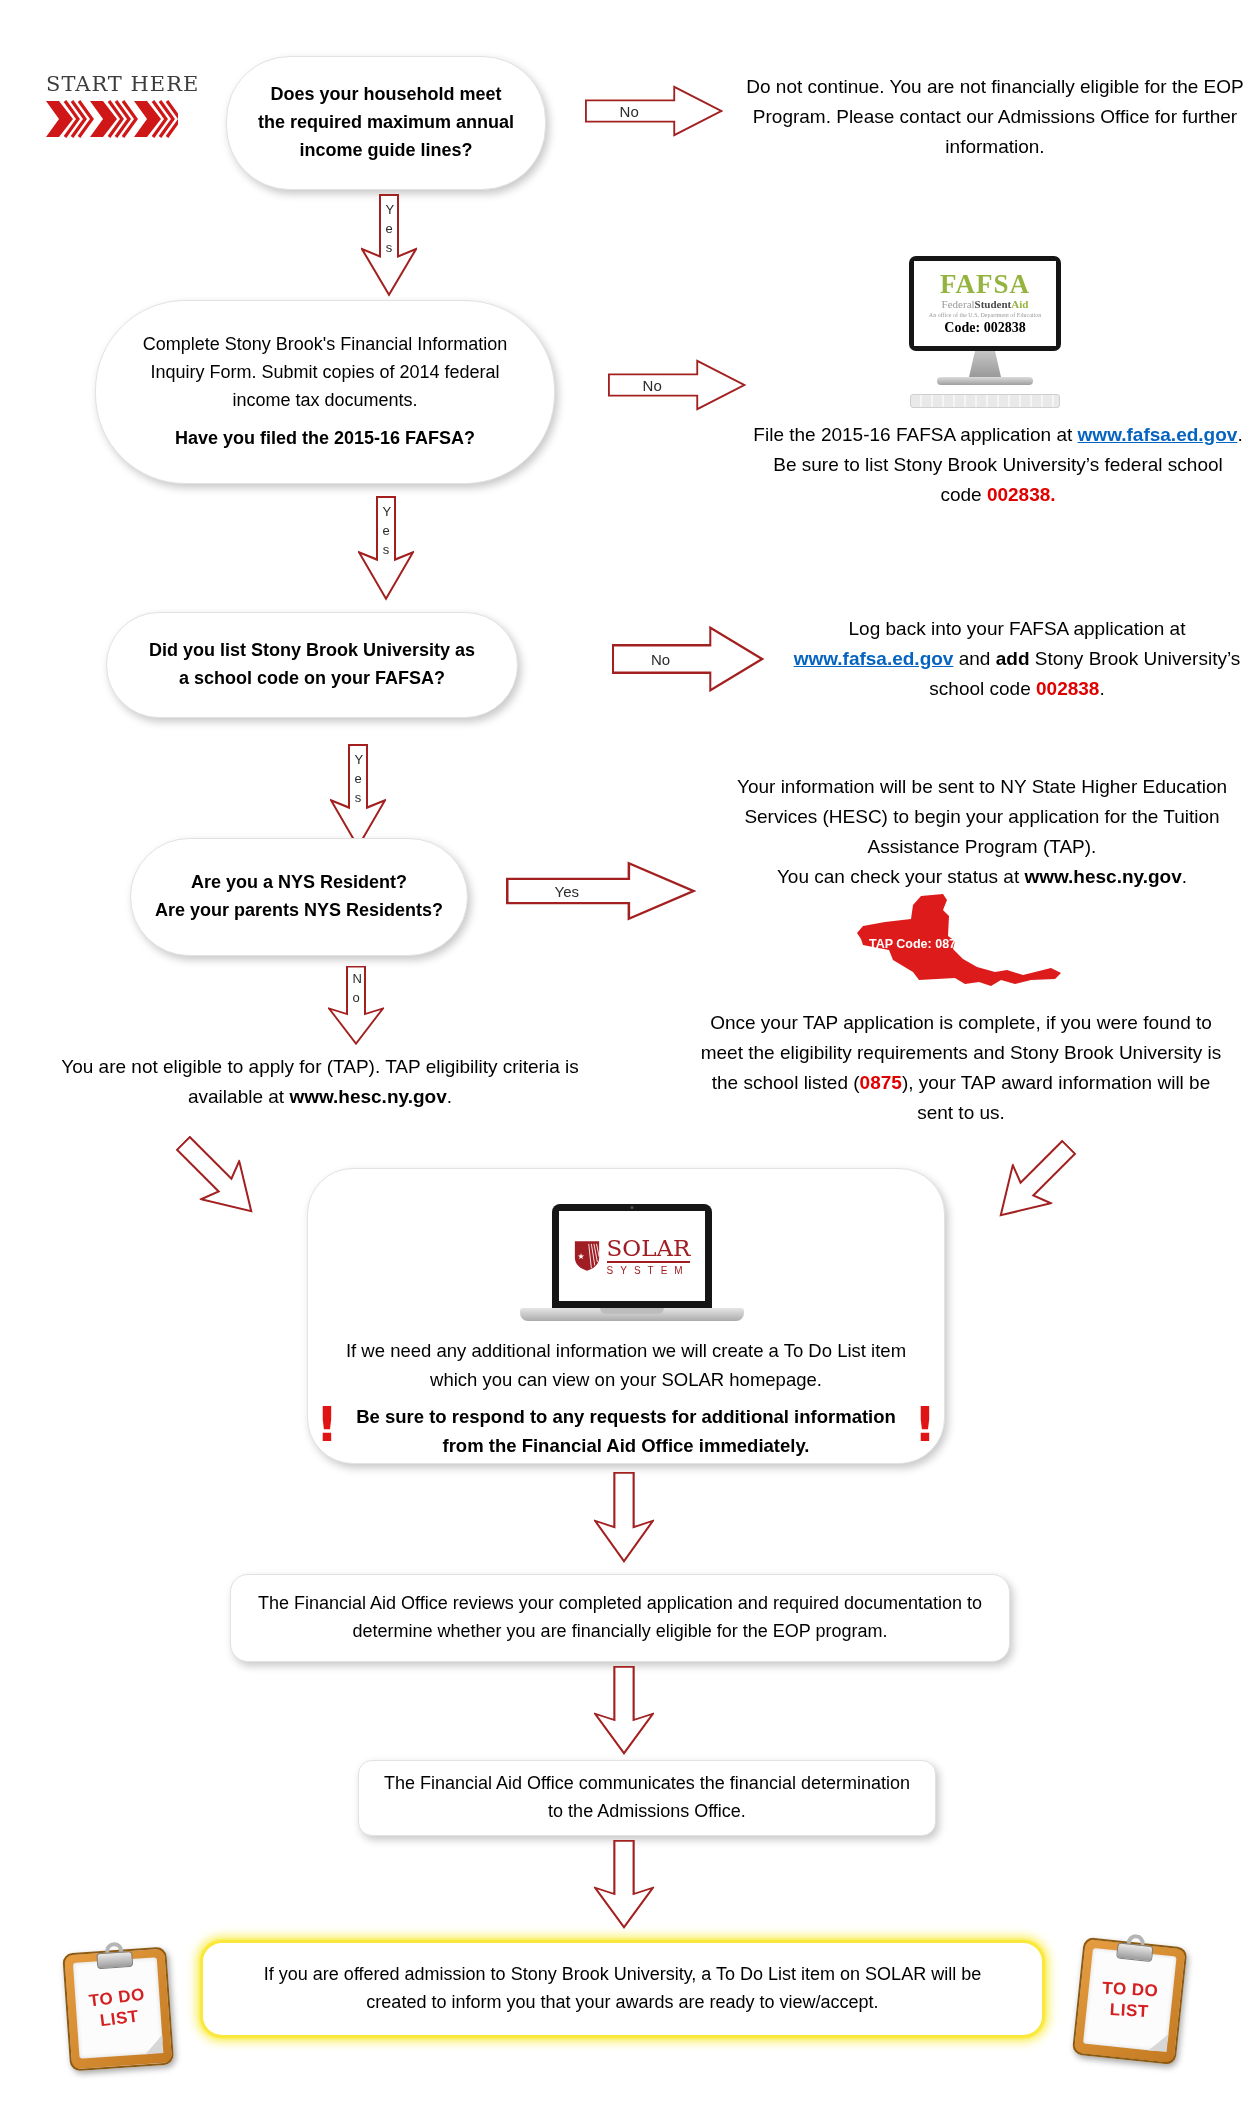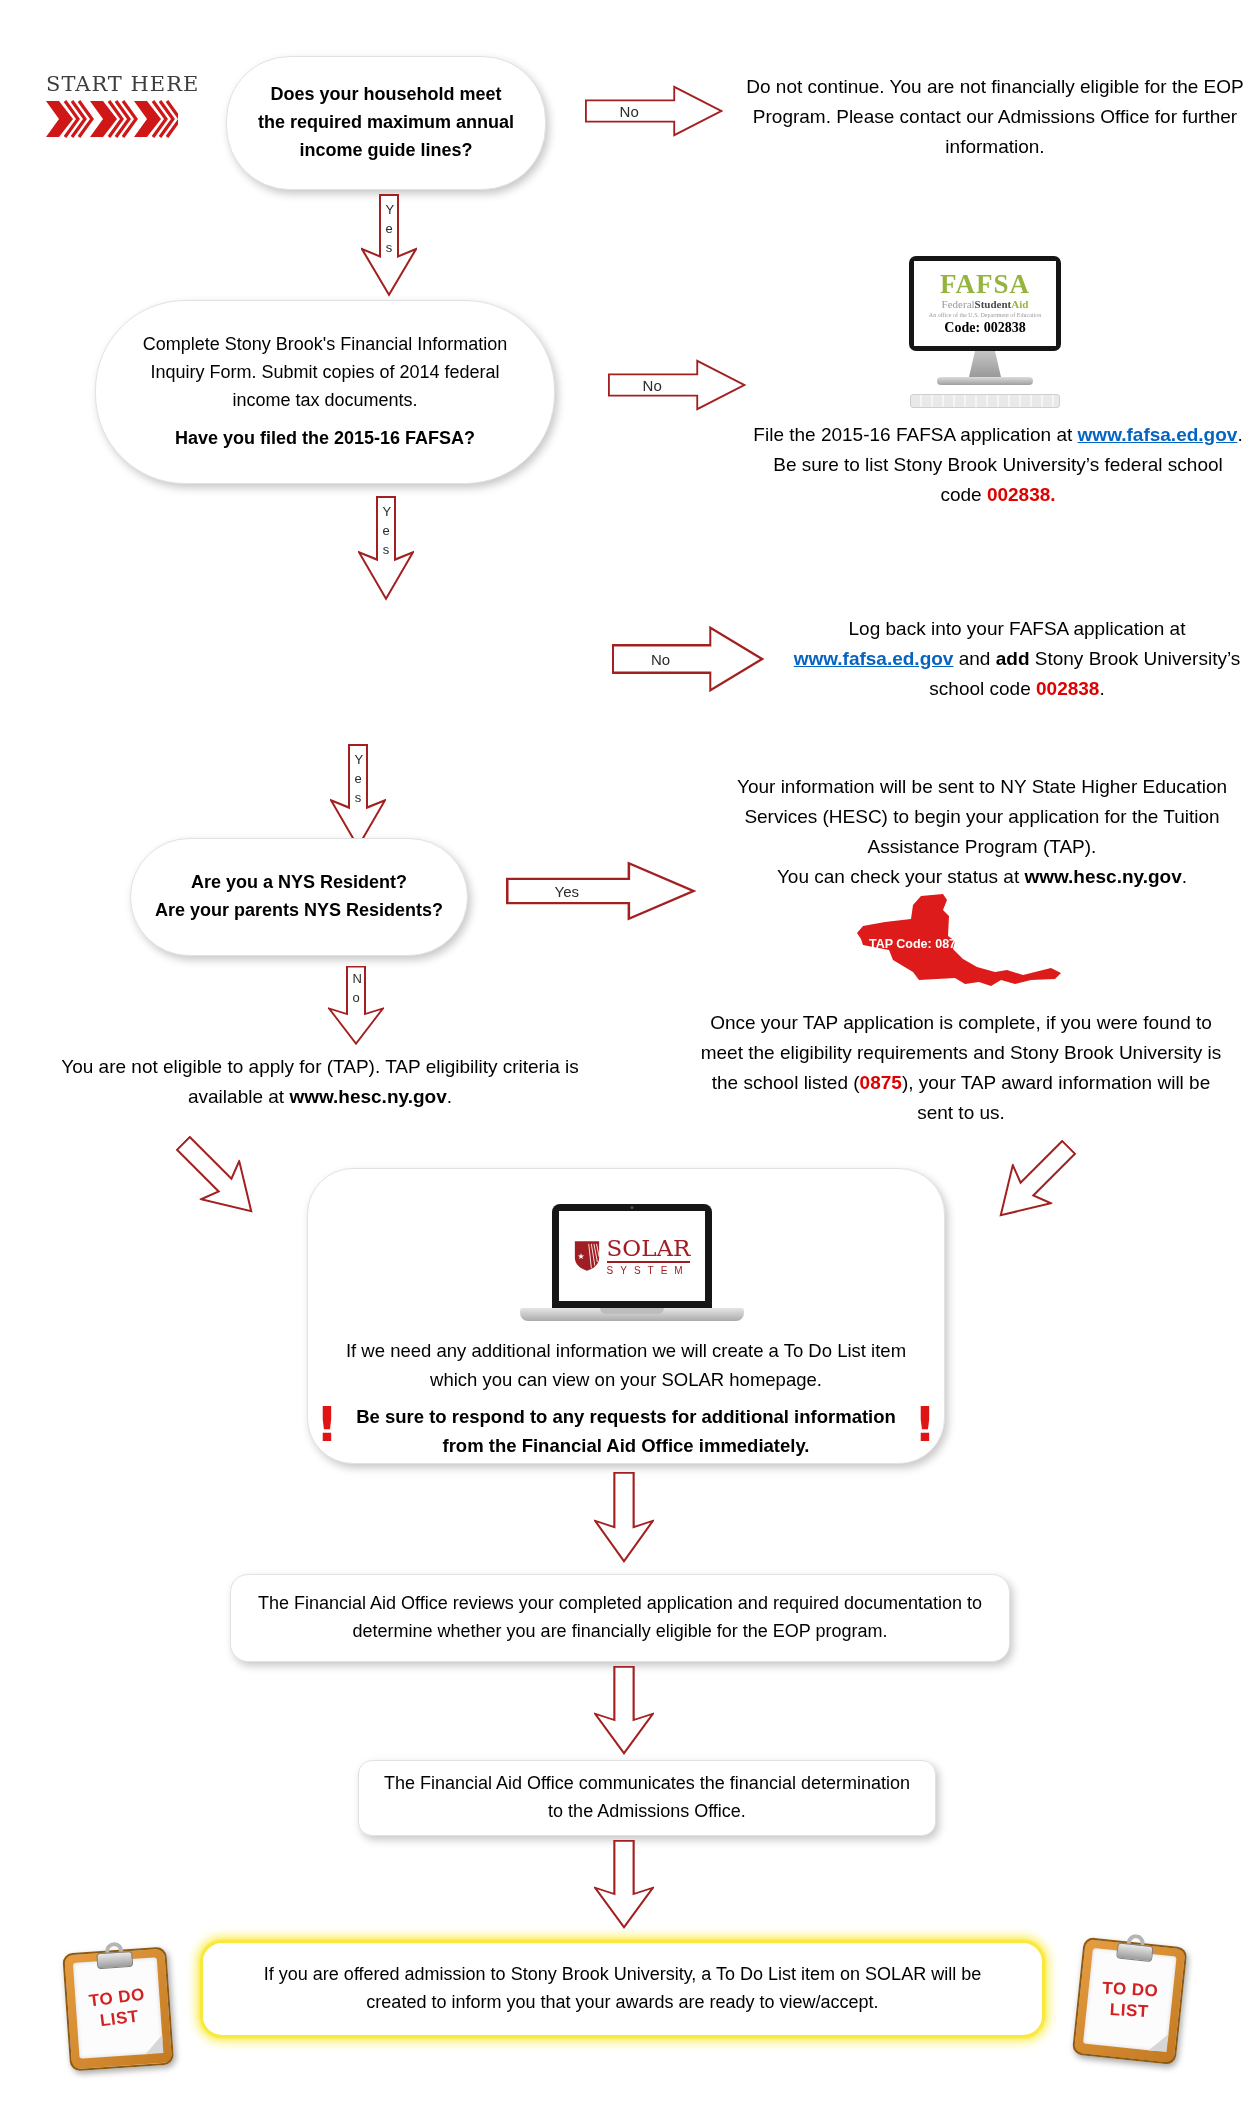--- a/index.html
+++ b/index.html
@@ -160,20 +160,23 @@
 
   <div class="arrow" style="left:358px; top:496px; width:56px; height:106px;">
     <svg width="56" height="106" viewBox="0 0 56 100" preserveAspectRatio="none">
         <polygon points="19,1 37,1 37,60 55,53 28,97 1,53 19,60" fill="#fff" stroke="#a32020" stroke-width="2"></polygon>
       </svg>
     <div class="alabel-v">
         <span>Yes</span>
       </div>
   </div>
 
+  <div class="box" style="left:106px; top:612px; width:412px; height:106px; border-radius:53px; padding:0 36px;">
+    <div class="boxtext b">Did you list Stony Brook University as a school code on your FAFSA?</div>
+  </div>
 
   <div class="arrow" style="left:612px; top:624px; width:152px; height:70px;">
     <svg width="152" height="70" viewBox="0 0 150 56" preserveAspectRatio="none">
         <polygon points="1,17 97,17 97,3 148,28 97,53 97,39 1,39" fill="#fff" stroke="#a32020" stroke-width="2"></polygon>
       </svg>
     <div class="alabel-h">No</div>
   </div>
 
   <div class="txt" style="left:788px; top:614px; width:458px;">
     <span>Log back into your FAFSA application at </span><span class="link">www.fafsa.ed.gov</span><span> and </span><span class="b">add</span><span> Stony Brook University’s school code </span><span class="code">002838</span><span>.</span>

